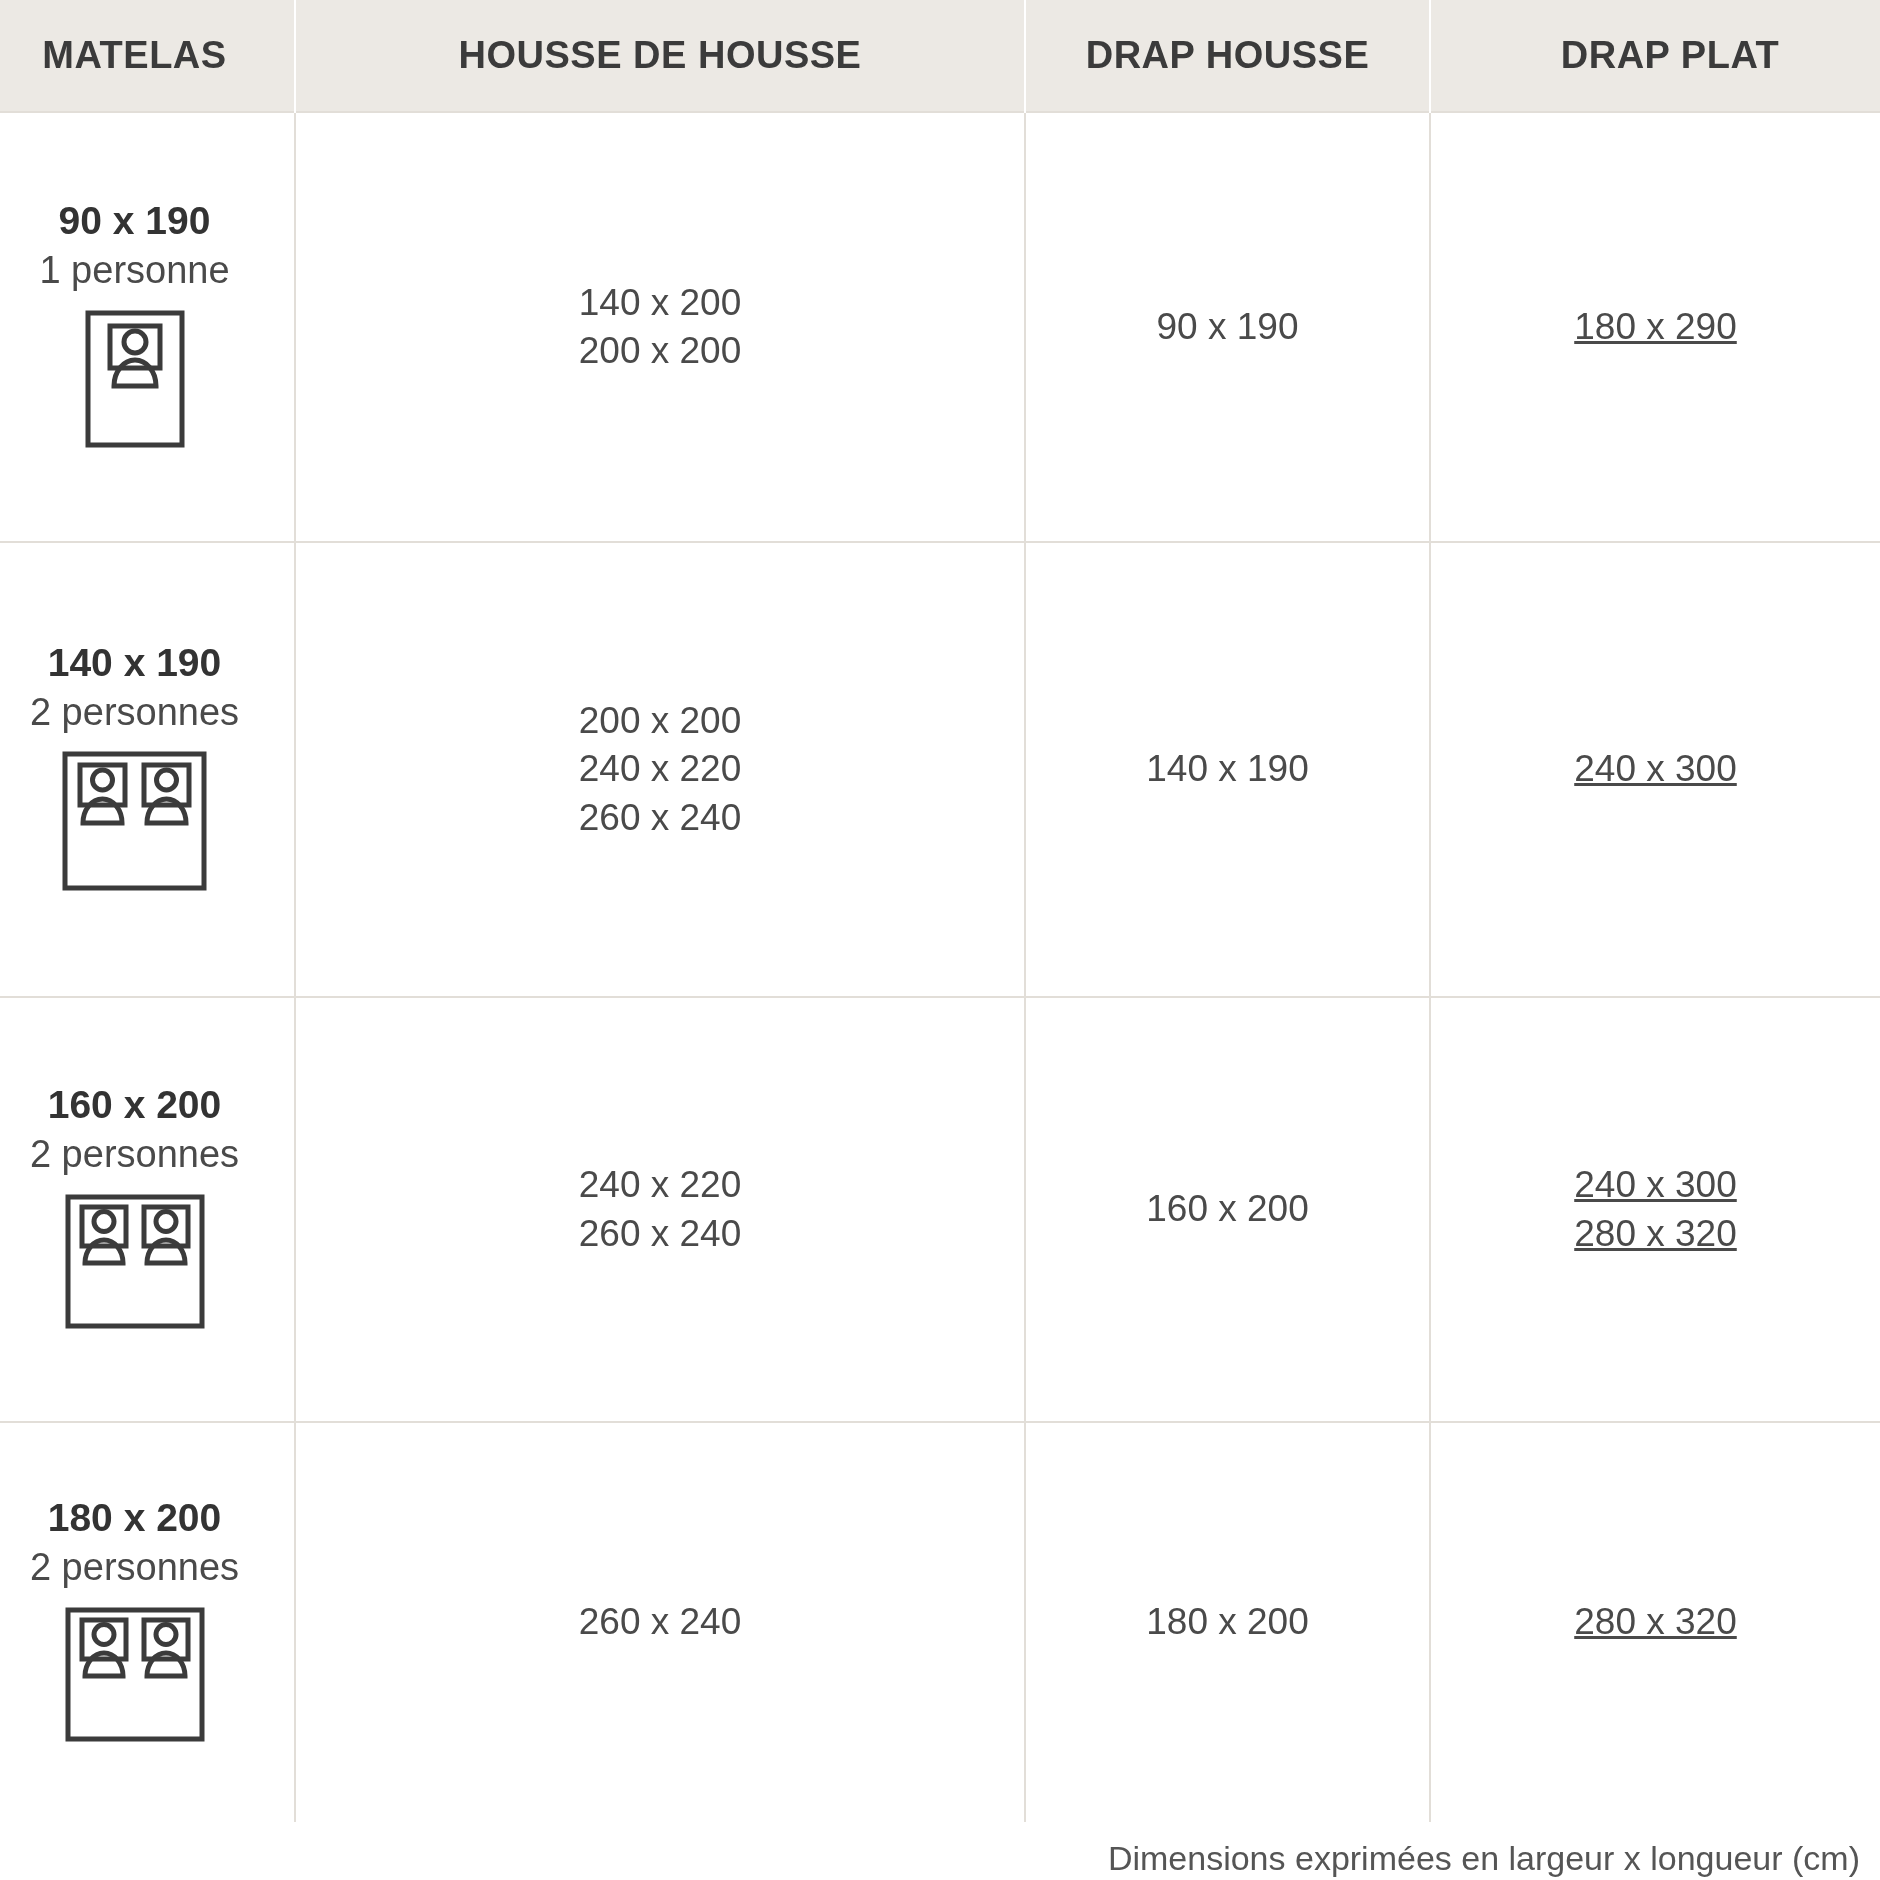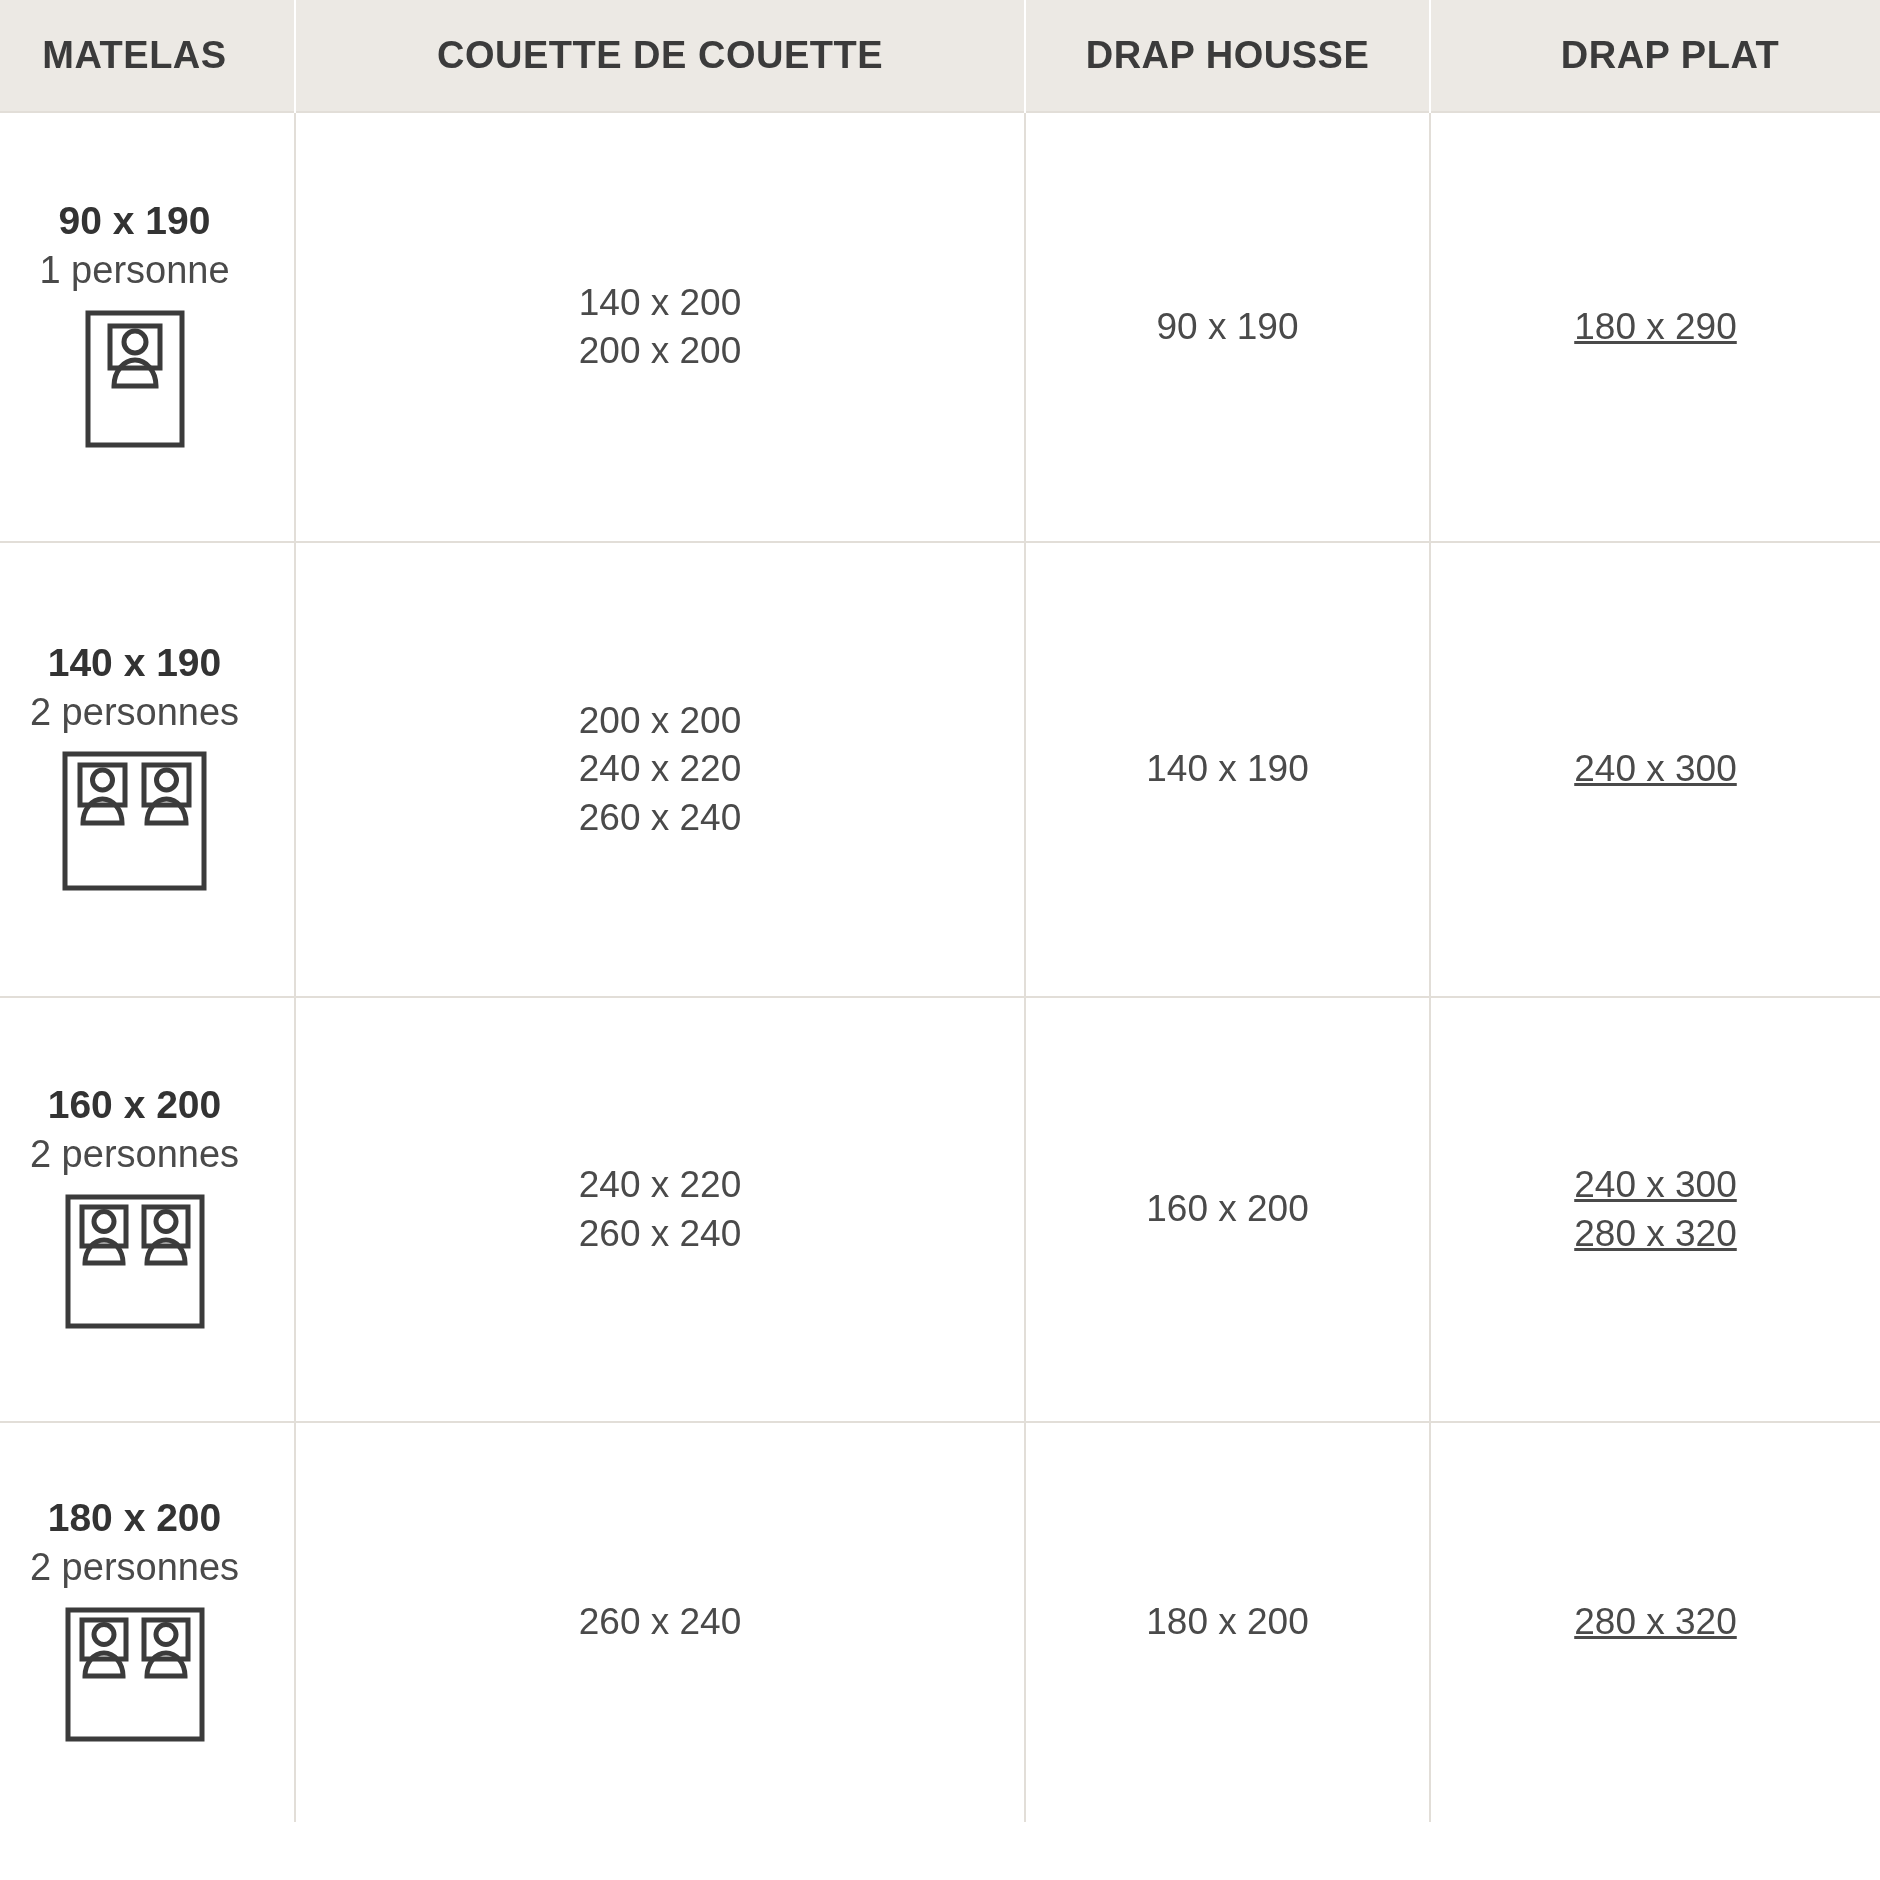--- a/index.html
+++ b/index.html
@@ -107,21 +107,21 @@
   <table class="size-table">
     <colgroup>
       <col class="c-matelas">
       <col class="c-housse">
       <col class="c-drap-h">
       <col class="c-drap-p">
     </colgroup>
     <thead>
       <tr>
         <th>MATELAS</th>
-        <th>COUETTE DE COUETTE</th>
+        <th>HOUSSE DE HOUSSE</th>
         <th>DRAP HOUSSE</th>
         <th>DRAP PLAT</th>
       </tr>
     </thead>
     <tbody>
 
       <tr class="row-1">
         <td class="matelas-cell">
           <div class="mat-size">90 x 190</div>
           <div class="mat-people">1 personne</div>
@@ -227,14 +227,15 @@
           <div class="val-line">180 x 200</div>
         </td>
         <td>
           <div class="val-line">280 x 320</div>
         </td>
       </tr>
 
     </tbody>
   </table>
 
+  <div class="footnote">Dimensions exprimées en largeur x longueur (cm)</div>
 
 </div>
 
 </body></html>

